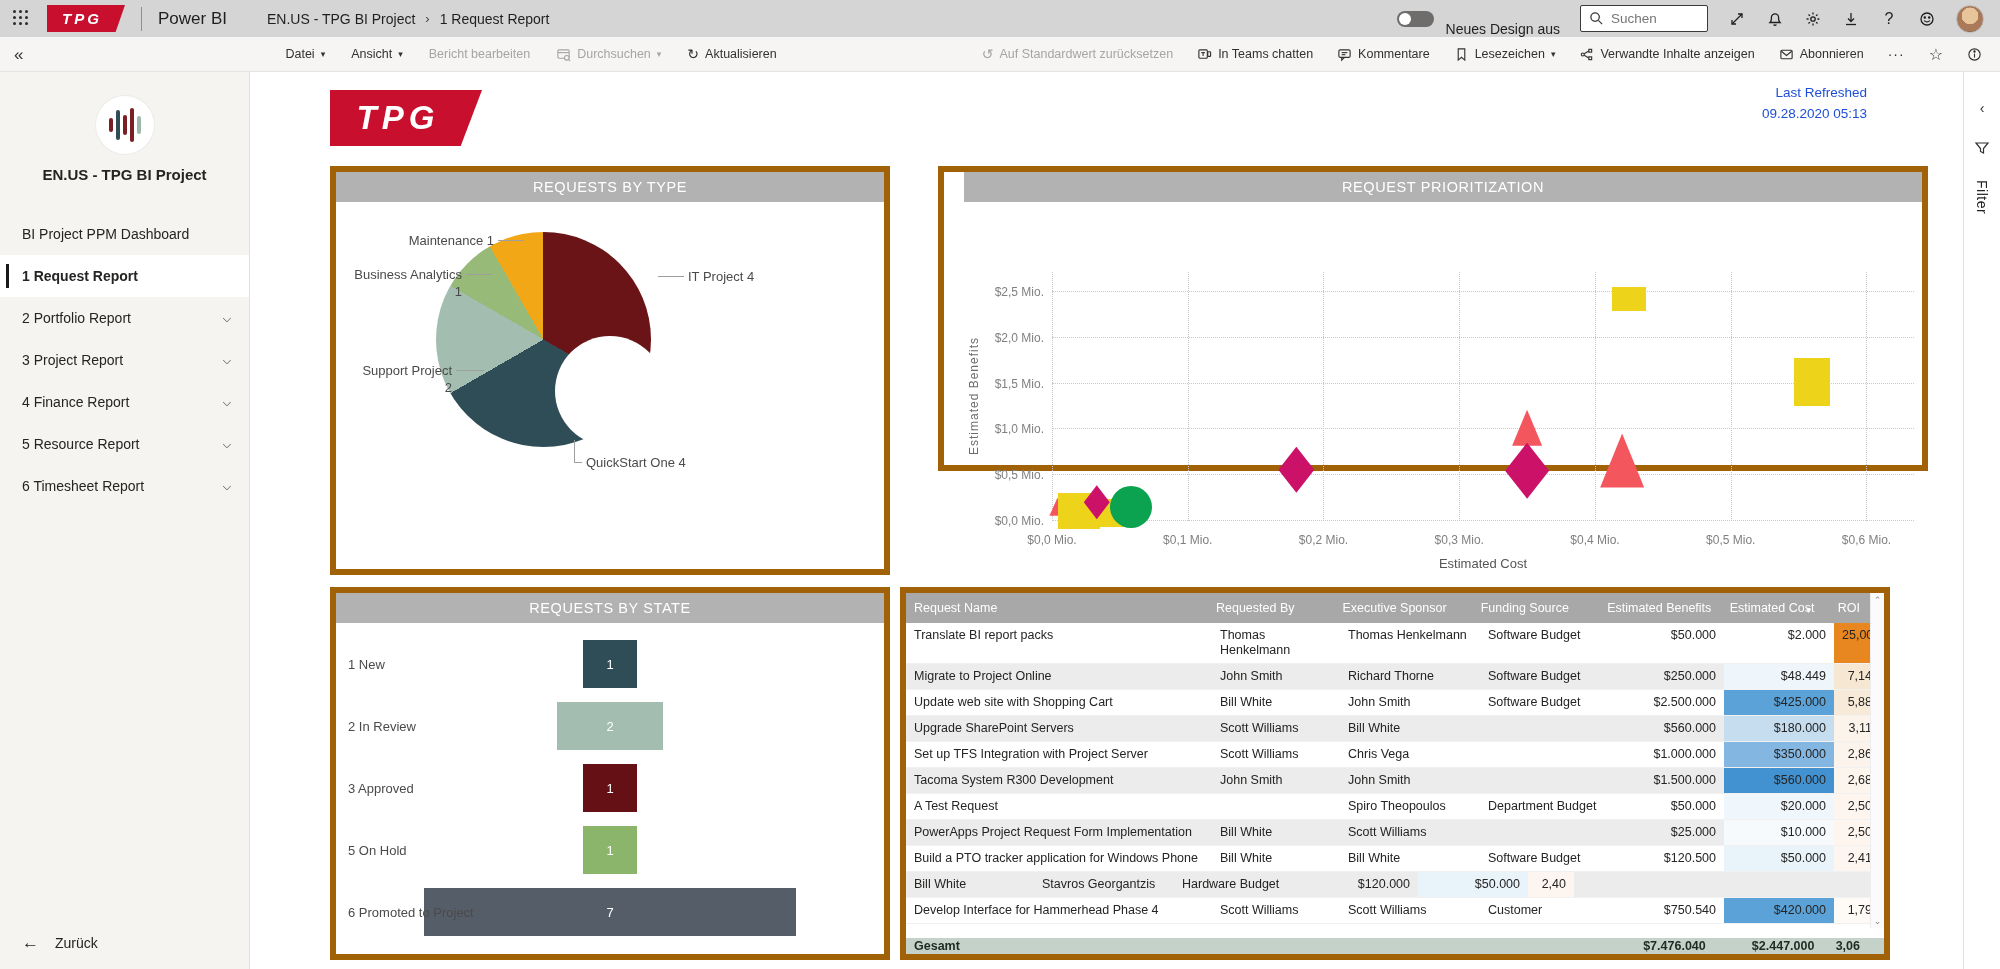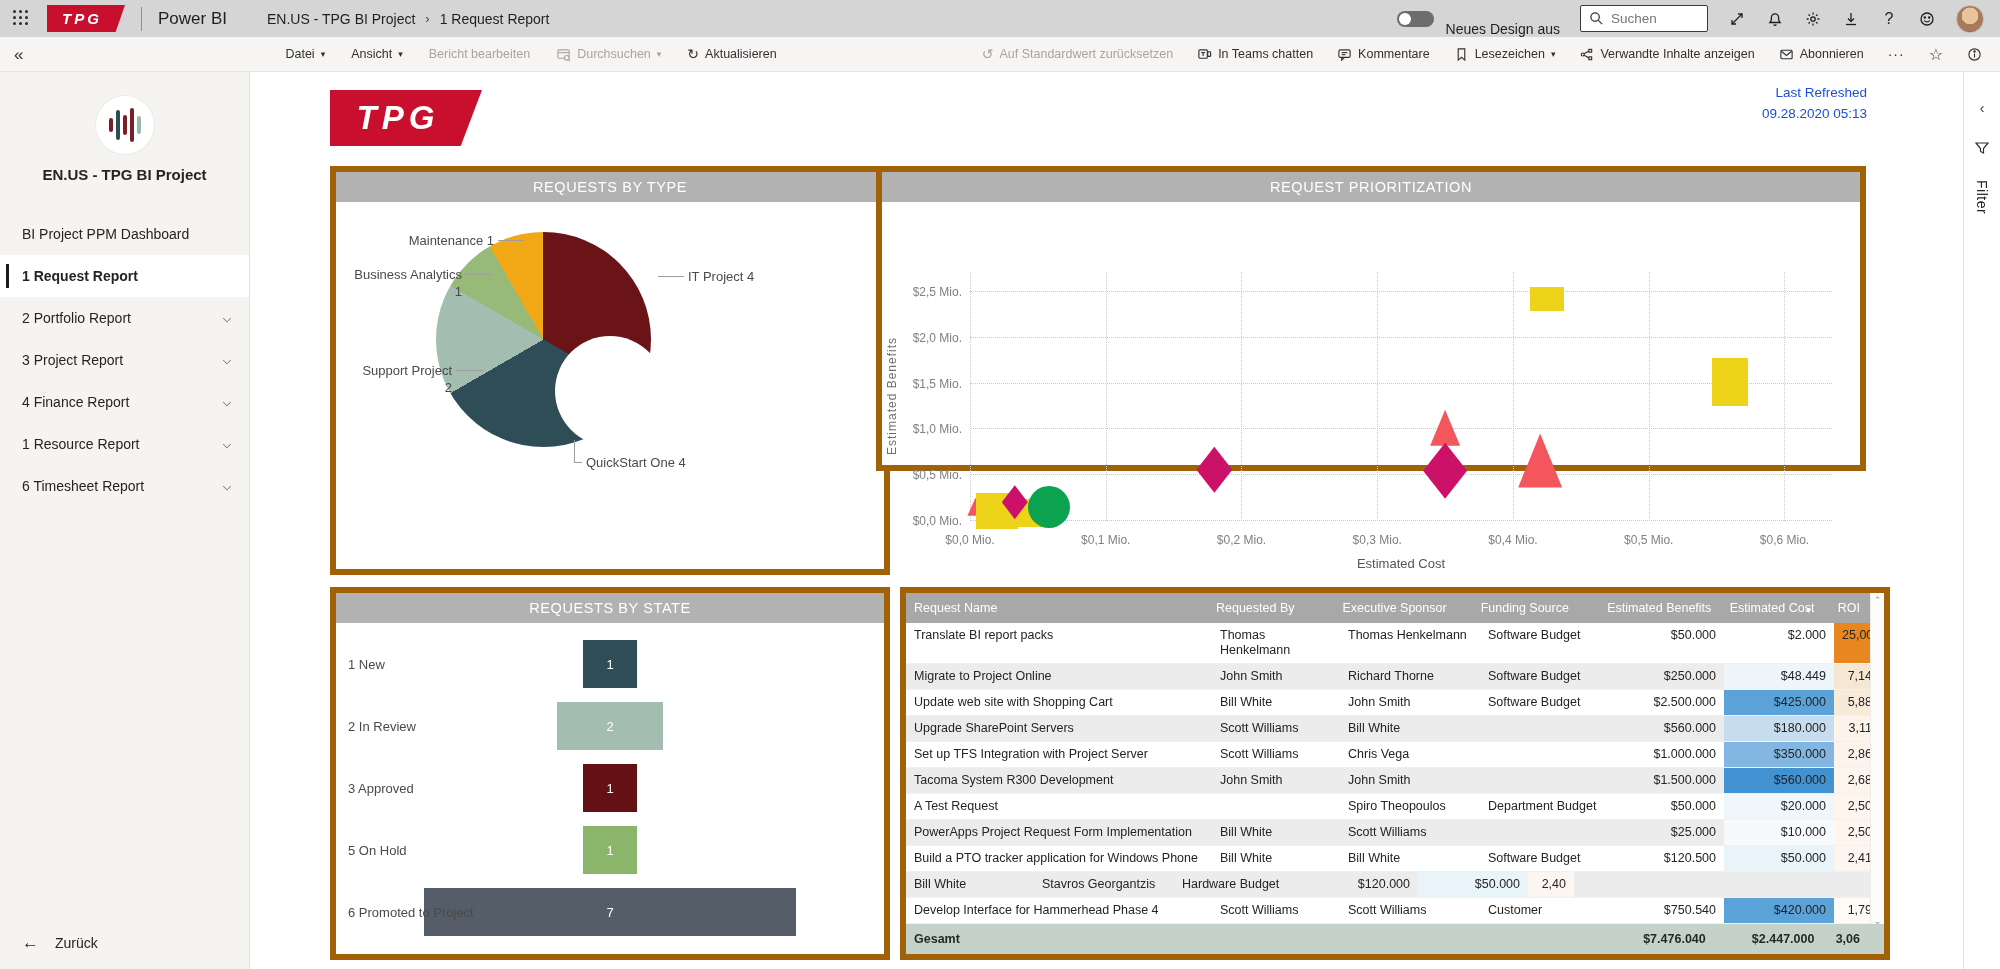--- a/index.html
+++ b/index.html
@@ -71,21 +71,21 @@
   .tpg-big{position:absolute;left:80px;top:18px;width:152px;height:56px;background:#c8102e;
     clip-path:polygon(0 0,100% 0,86% 100%,0 100%);display:flex;align-items:center;justify-content:center;
     color:#fff;font-style:italic;font-weight:bold;font-size:33px;letter-spacing:5px;padding-right:16px;}
   .report-title{position:absolute;left:254px;top:20px;font-size:44px;font-weight:300;color:#54575c;letter-spacing:1px;}
   .refresh-block{position:absolute;right:28px;top:10px;text-align:right;color:#1d4ed8;font-size:13.5px;line-height:21px;}
 
   .panel{position:absolute;border:6px solid #a16207;background:#fff;}
   .panel-title{height:30px;background:#b2b2b2;color:#fff;display:flex;align-items:center;justify-content:center;
     font-size:14.5px;letter-spacing:0.6px;}
   .p-type{left:80px;top:94px;width:560px;height:409px;}
-  .p-scatter{left:626px;top:94px;width:990px;height:305px;}
+  .p-scatter{left:688px;top:94px;width:990px;height:305px;padding-left:20px;}
   .p-state{left:80px;top:515px;width:560px;height:373px;}
   .p-table{left:650px;top:515px;width:990px;height:373px;font-size:12.5px;}
 
   
   .donut-wrap{position:relative;height:377px;}
   .donut{position:absolute;left:100px;top:30px;width:215px;height:215px;border-radius:50%;}
   .hole{position:absolute;left:50%;top:50%;transform:translate(-50%,-50%);width:110px;height:110px;
     background:#fff;border-radius:50%;}
   .dlbl{position:absolute;font-size:13px;color:#4a4a4a;line-height:17px;}
   .dlbl.r{text-align:right;}
@@ -131,21 +131,21 @@
   .c-fund{width:128px;}
   .c-ben{width:116px;}
   .c-cost{width:110px;position:relative;}
   .c-roi{width:46px;}
   .c-scroll{width:14px;}
   .sort-arrow{position:absolute;right:10px;bottom:0px;font-size:8px;color:#fff;}
   .tbody{height:317px;overflow:hidden;}
   .trow{display:flex;background:#fff;border-bottom:1px solid #f1f1f1;}
   .trow:nth-child(even){background:#ececec;}
   .td{padding:5px 8px;line-height:15px;}
-  .tfoot{position:absolute;left:0;right:0;bottom:0;height:30px;display:flex;align-items:center;
+  .tfoot{position:absolute;left:0;right:0;bottom:0;height:16px;display:flex;align-items:center;
     background:#c4d2ca;font-weight:bold;color:#1f2a24;}
   .tfoot .td{padding:0 8px;}
   .vscroll{position:absolute;right:0;top:0;bottom:26px;width:14px;background:#fbfbfb;border-left:1px solid #ededed;
     display:flex;flex-direction:column;justify-content:space-between;align-items:center;padding:2px 0;color:#8a8a8a;font-size:9px;}
 </style>
 </head>
 <body>
 
 <div class="topbar">
   <div class="waffle">
@@ -328,21 +328,21 @@
     </div>
     <div class="nav-item">
       <span>3 Project Report</span>
       <span class="nav-chev">⌵</span>
     </div>
     <div class="nav-item">
       <span>4 Finance Report</span>
       <span class="nav-chev">⌵</span>
     </div>
     <div class="nav-item">
-      <span>1 Resource Report</span>
+      <span>5 Resource Report</span>
       <span class="nav-chev">⌵</span>
     </div>
     <div class="nav-item">
       <span>6 Timesheet Report</span>
       <span class="nav-chev">⌵</span>
     </div>
   </div>
   <div class="back-btn">
     <span class="back-arrow">←</span>
     <span>Zurück</span>

